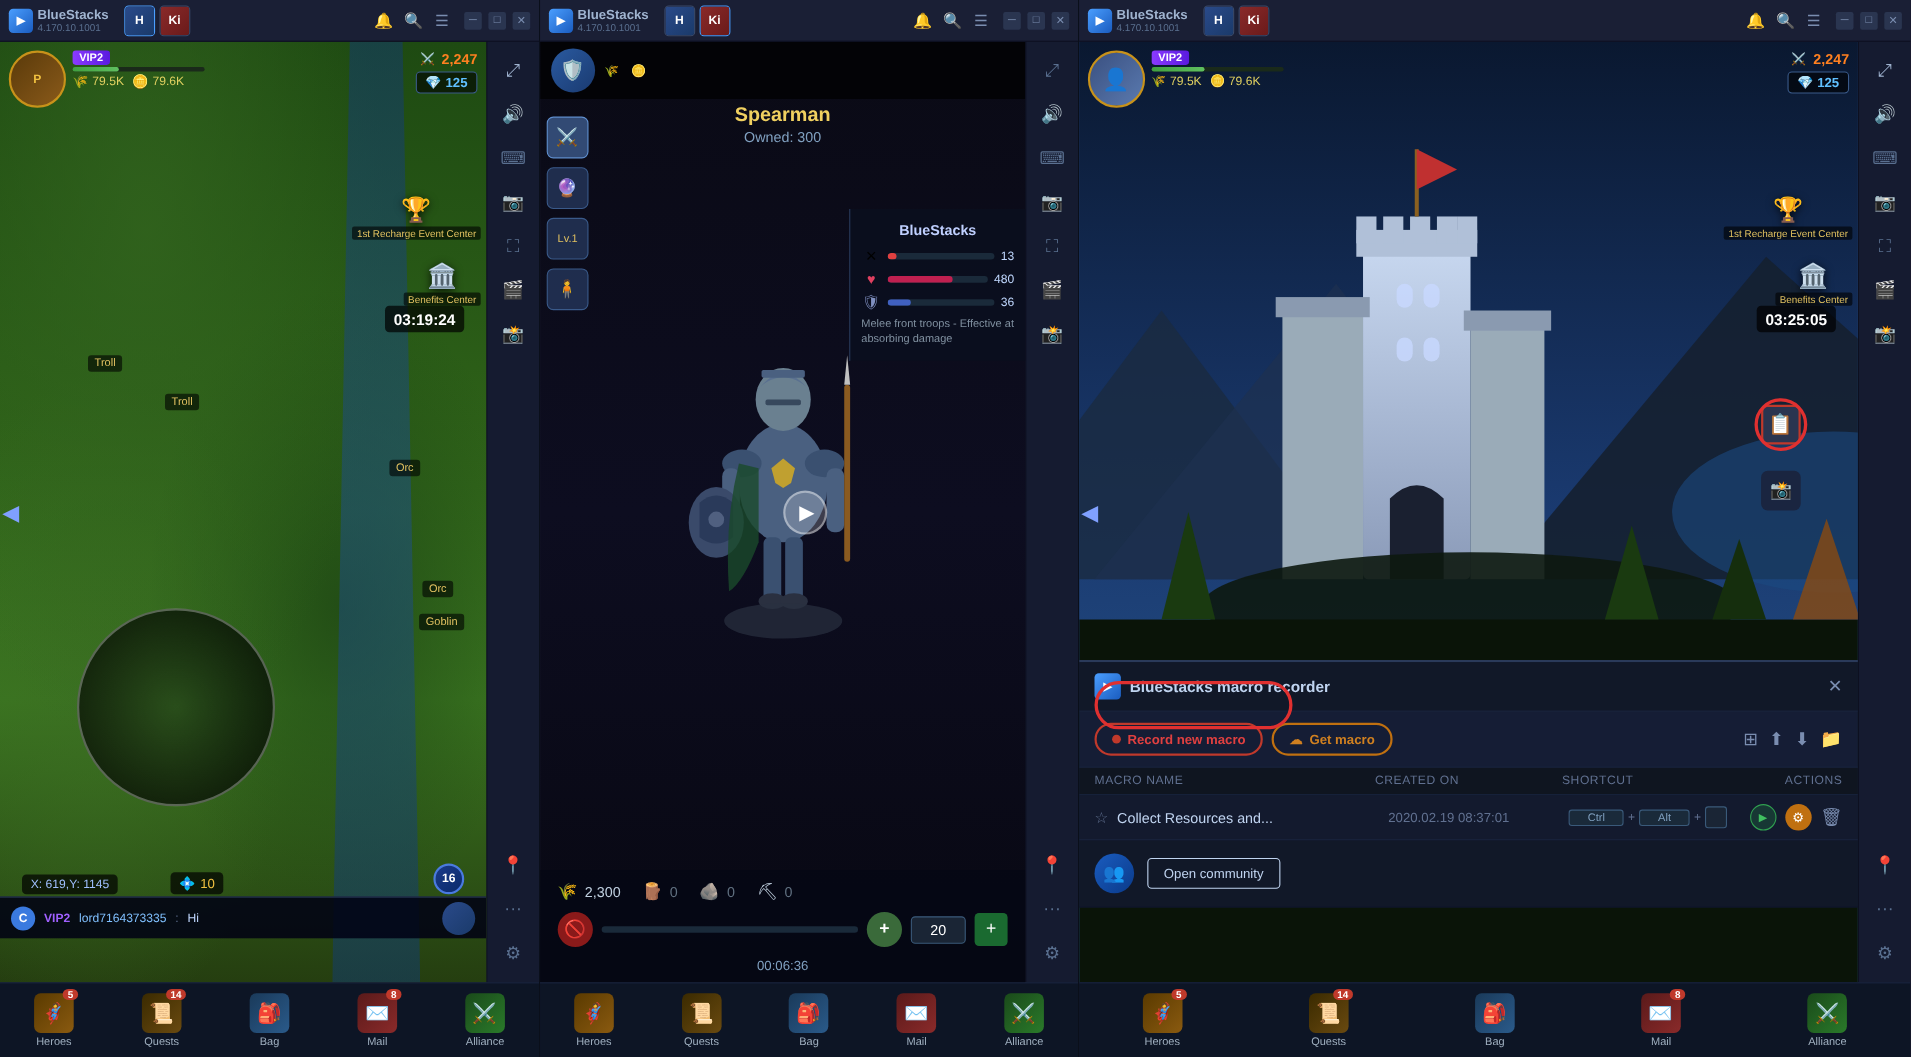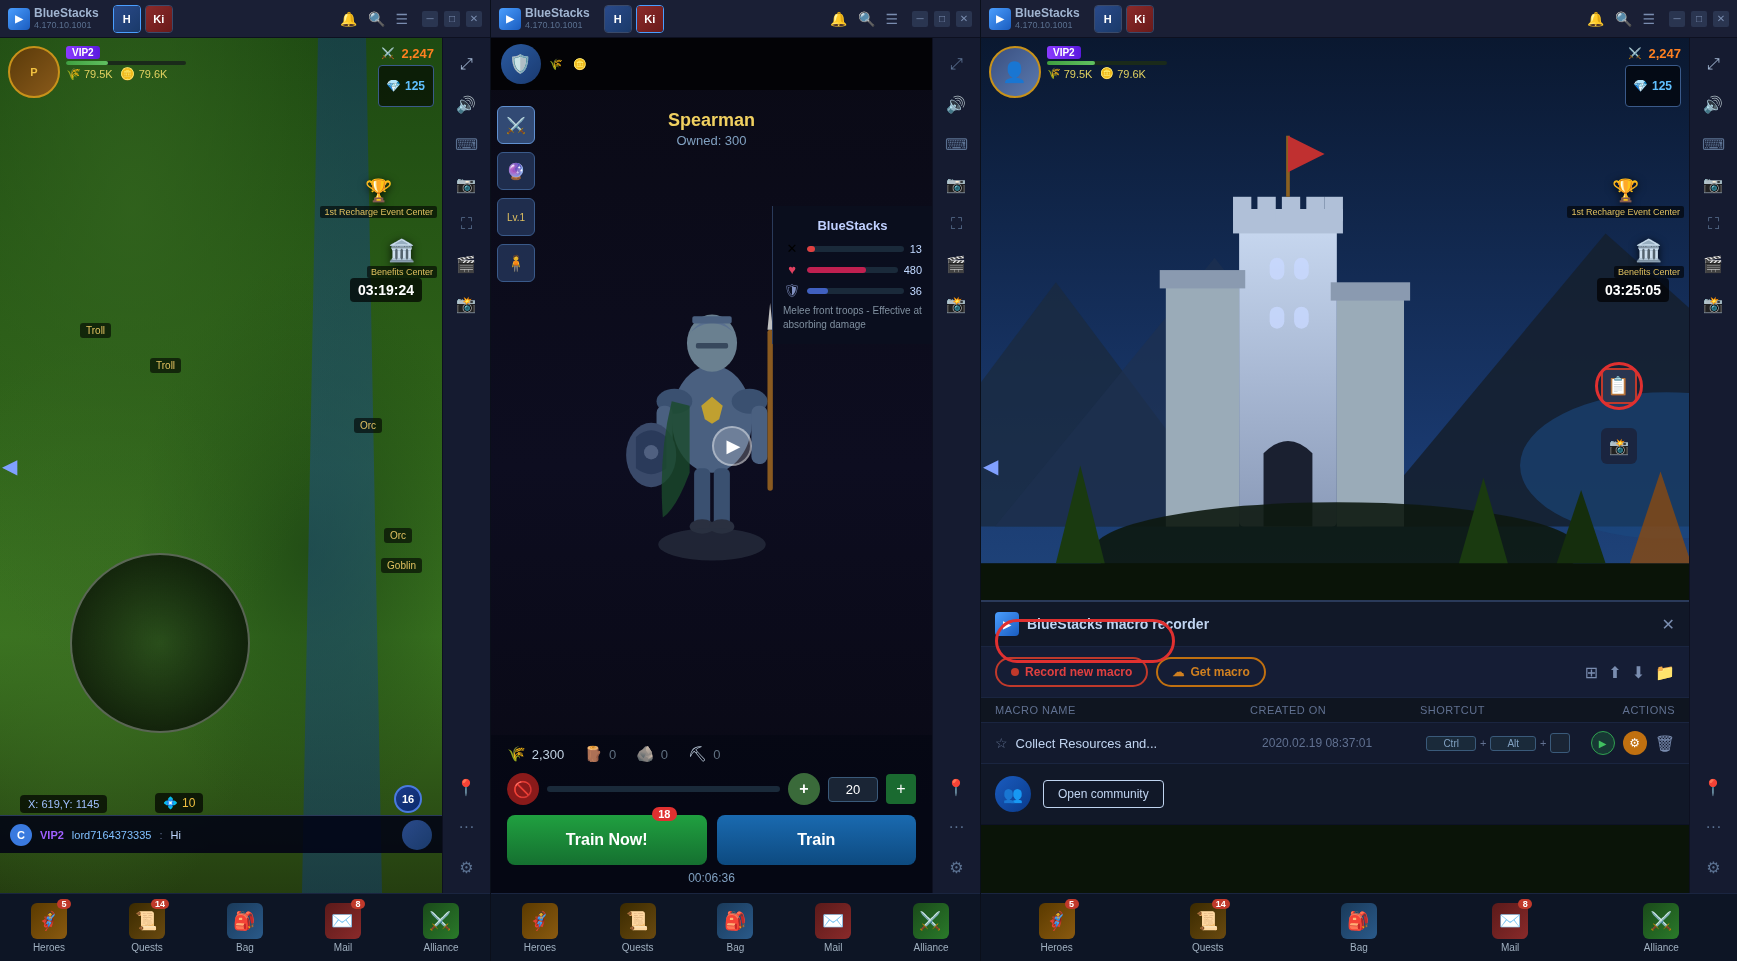--- a/index.html
+++ b/index.html
@@ -256,21 +256,21 @@
     }
     .power-value {
       color: #ff8020;
       font-size: 13px;
       font-weight: bold;
     }
     .gems-badge {
       background: rgba(0,0,0,0.6);
       border: 1px solid #3a5a8a;
       border-radius: 4px;
-      padding: 13px 8px;
+      padding: 2px 8px;
       color: #60c0ff;
       font-size: 12px;
       font-weight: bold;
     }
 
     
     .map-timer {
       position: absolute;
       top: 240px;
       right: 20px;
@@ -448,21 +448,21 @@
 
     .troop-detail {
       position: absolute;
       inset: 0;
       display: flex;
       flex-direction: column;
     }
 
     
     .troop-header {
-      padding: 20px 16px 8px;
+      padding: 4px 16px 8px;
       text-align: center;
     }
     .troop-title {
       color: #f0d060;
       font-size: 18px;
       font-weight: bold;
     }
     .troop-owned {
       color: #80a0c0;
       font-size: 13px;
@@ -1317,27 +1317,20 @@
             <div class="qty-row">
               <div class="qty-btn minus">🚫</div>
               <div class="qty-slider">
                 <div class="qty-slider-fill"></div>
               </div>
               <div class="qty-btn plus">+</div>
               <input class="qty-input" type="text" value="20" style="">
               <div style="width:30px;height:30px;background:#1a6a30;border-radius:4px;display:flex;align-items:center;justify-content:center;color:white;font-size:16px;cursor:pointer;">+</div>
             </div>
 
-            <div class="train-btn-row">
-              <button class="train-now-btn">
-                <span class="train-now-badge">18</span>
-                <span class="train-now-text">Train Now!</span>
-              </button>
-              <button class="train-btn">Train</button>
-            </div>
 
             <div class="timer-display">00:06:36</div>
           </div>
         </div>
       </div>
 
       <div class="side-toolbar">
         <div class="side-btn">⤢</div>
         <div class="side-btn">🔊</div>
         <div class="side-btn">⌨</div>

